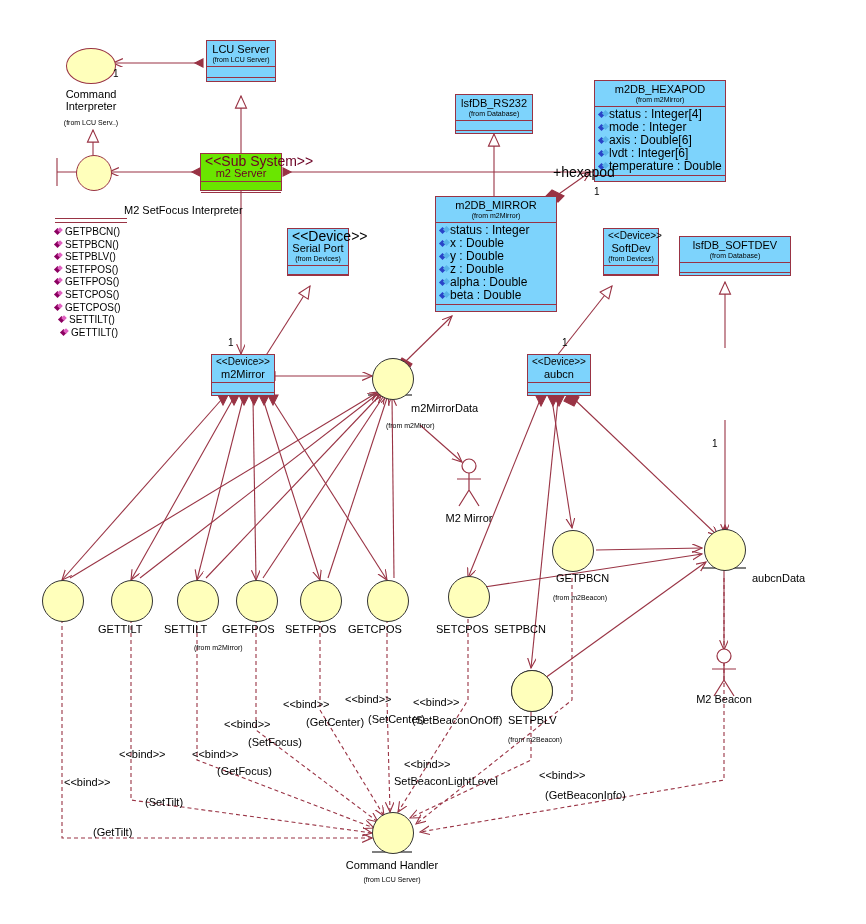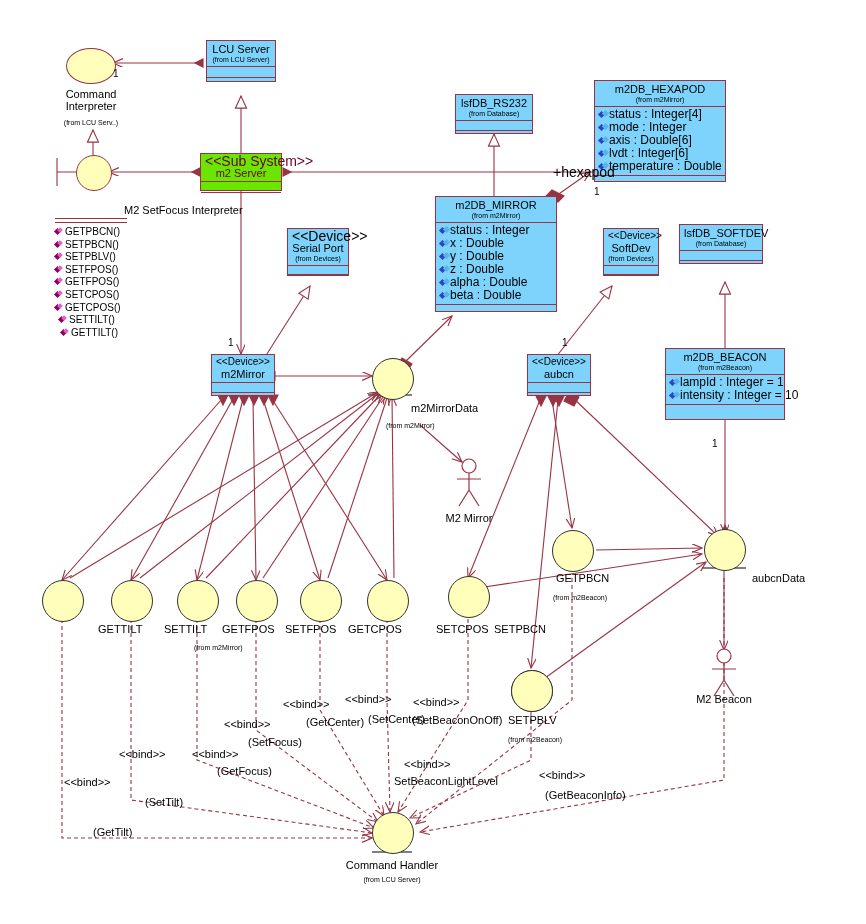--- a/index.html
+++ b/index.html
@@ -239,21 +239,21 @@
   <div class="cls" style="left:603px;top:228px;width:56px;height:48px;">
     <div class="hdr" style="padding-top:1px;">
       <div class="st" style="font-size:10px;">&lt;&lt;Device&gt;&gt;</div>
       <div class="nm">SoftDev</div>
       <div class="frm">(from Devices)</div>
     </div>
     <div class="attrs" style="height:5px;"></div>
     <div class="ops" style="height:6px;"></div>
   </div>
 
-  <div class="cls" style="left:679px;top:224px;width:84px;height:40px;">
+  <div class="cls" style="left:679px;top:236px;width:112px;height:40px;">
     <div class="hdr">
       <div class="nm">lsfDB_SOFTDEV</div>
       <div class="frm">(from Database)</div>
     </div>
     <div class="attrs" style="height:6px;"></div>
     <div class="ops"></div>
   </div>
 
   <div class="cls" style="left:211px;top:354px;width:64px;height:42px;">
     <div class="hdr" style="padding-top:1px;">
@@ -266,31 +266,20 @@
 
   <div class="cls" style="left:527px;top:354px;width:64px;height:42px;">
     <div class="hdr" style="padding-top:1px;">
       <div class="st" style="font-size:10px;">&lt;&lt;Device&gt;&gt;</div>
       <div class="nm">aubcn</div>
     </div>
     <div class="attrs" style="height:6px;"></div>
     <div class="ops" style="height:6px;"></div>
   </div>
 
-  <div class="cls" style="left:665px;top:348px;width:120px;height:72px;">
-    <div class="hdr">
-      <div class="nm">m2DB_BEACON</div>
-      <div class="frm">(from m2Beacon)</div>
-    </div>
-    <div class="attrs">
-      <div class="attr"><span class="pm"><i class="a"></i><i class="b"></i></span><span>lampId : Integer = 1</span></div>
-      <div class="attr"><span class="pm"><i class="a"></i><i class="b"></i></span><span>intensity : Integer = 10</span></div>
-    </div>
-    <div class="ops"></div>
-  </div>
 
   <div class="ell" style="left:66px;top:48px;width:48px;height:34px;"></div>
   <div class="num" style="left:113px;top:68px;">1</div>
   <div class="lab c" style="left:91px;top:88px;white-space:normal;width:90px;text-align:center;">Command Interpreter</div>
   <div class="lab small c" style="left:91px;top:119px;">(from LCU Serv..)</div>
 
   <div class="ifc dk" style="left:76px;top:155px;width:34px;height:34px;"></div>
   <div class="lab" style="left:124px;top:204px;">M2 SetFocus Interpreter</div>
 
   <div class="oplist" style="left:55px;top:218px;">

